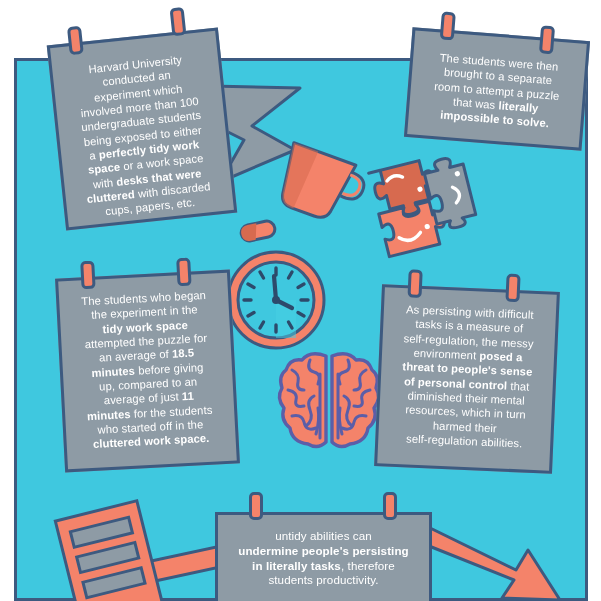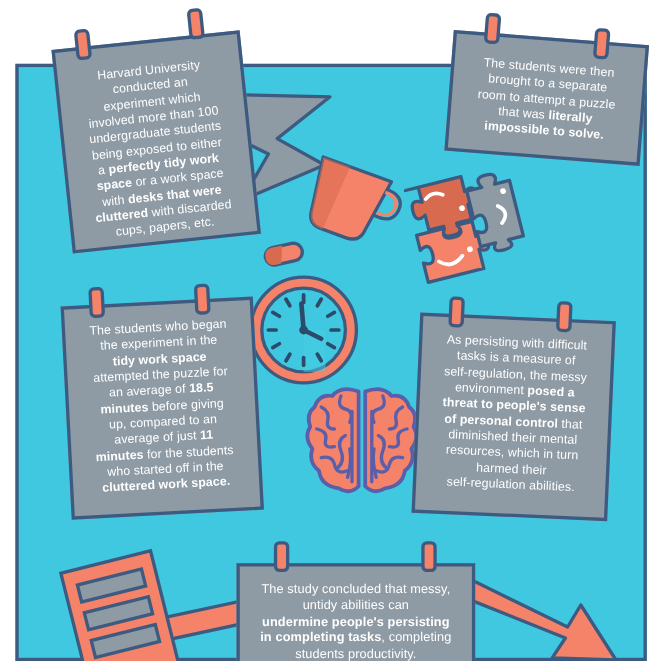--- a/index.html
+++ b/index.html
@@ -291,22 +291,21 @@
         <p><span>resources, which in turn</span></p>
         <p><span>harmed their</span></p>
         <p><span>self-regulation abilities.</span></p>
       </div>
     </div>
 
     <div style="position:absolute; left:215px; top:512px; width:217px; height:92px; pointer-events:auto;">
       <div class="pin" style="left:34px; top:-20px;"></div>
       <div class="pin" style="left:168px; top:-20px;"></div>
       <div class="note" id="note-conclusion" style="position:absolute; left:0; top:0; transform:none;">
-        <p><span>The study concluded that messy,</span></p>
         <p><span>untidy abilities can</span></p>
         <p><b>undermine people's persisting</b></p>
-        <p><b>in completing tasks</b><span>, completing</span></p>
+        <p><b>in literally tasks</b><span>, therefore</span></p>
         <p><span>students productivity.</span></p>
       </div>
     </div>
   </div>
 
 </div>
 
 </body></html>

